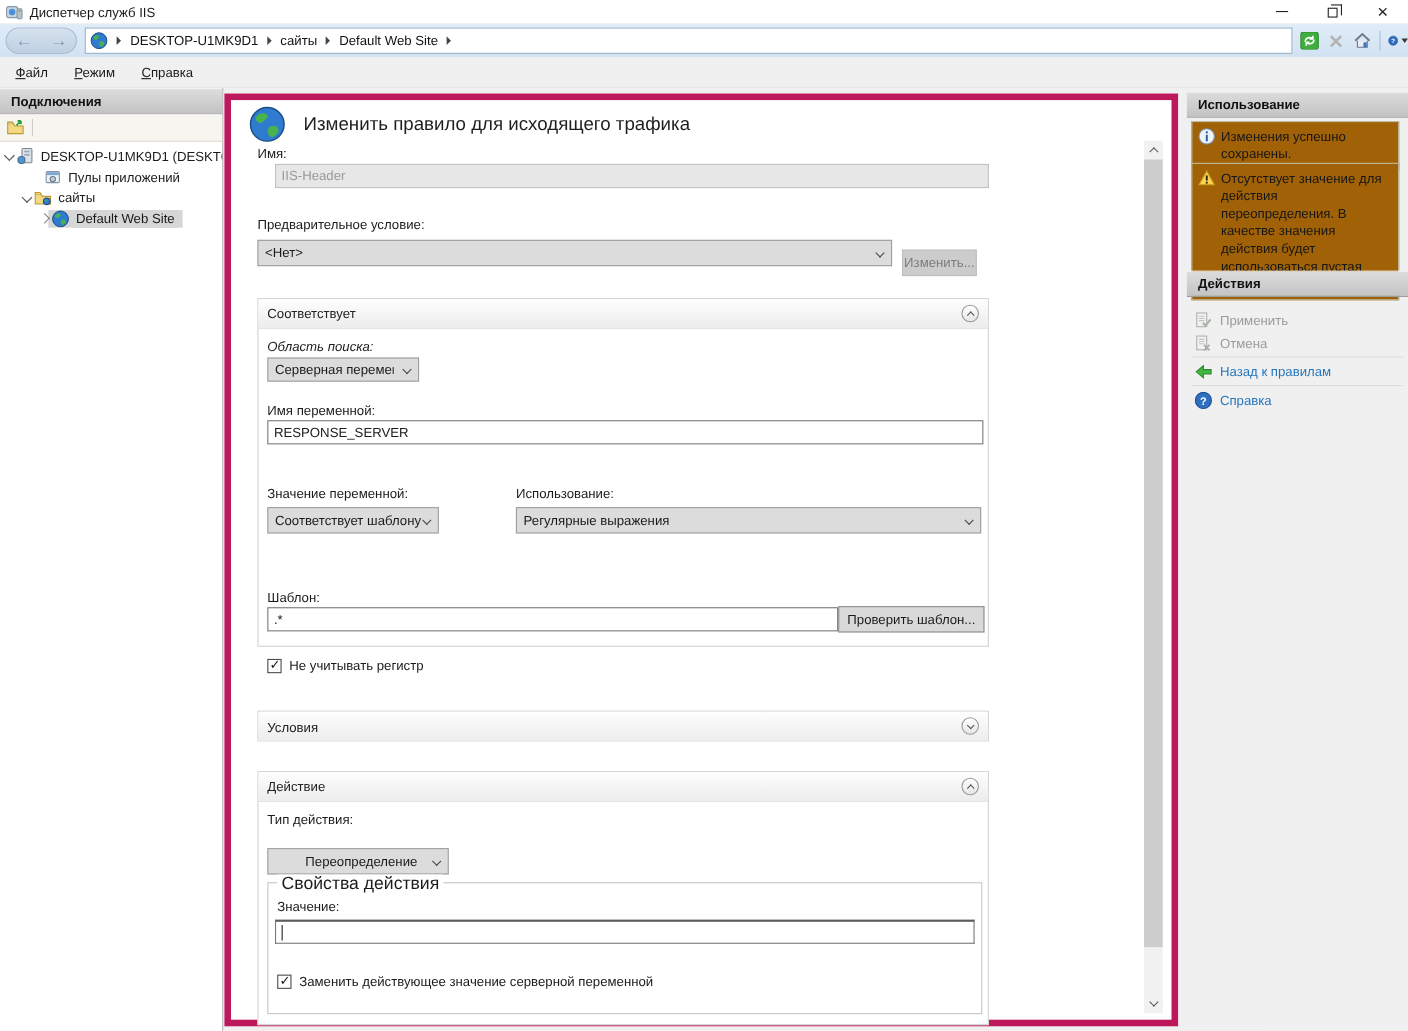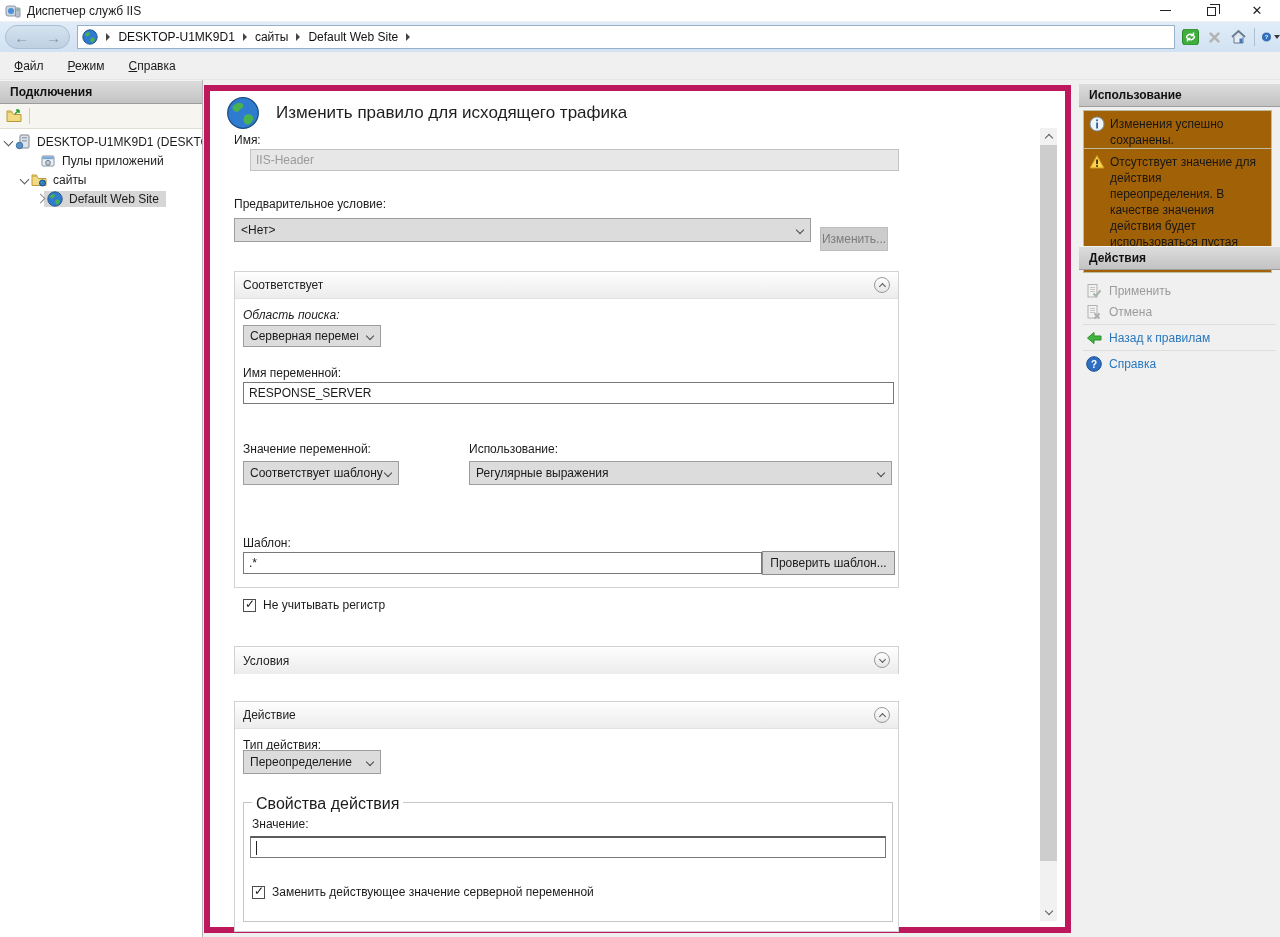--- a/index.html
+++ b/index.html
@@ -326,21 +326,21 @@
     </div>
 
     <div class="section" style="left:24px; top:610px; width:665px; height:231px;">
       <div class="section-header">
         <span>Действие</span>
         <div class="collapse-btn">
             <span class="chev up"></span>
           </div>
       </div>
       <div class="form-label" style="left:8px; top:36px;">Тип действия:</div>
-      <div class="combo" style="left:8px; top:48px; width:138px;">
+      <div class="combo" style="left:8px; top:69px; width:165px;justify-content:center;">
         <span>Переопределение</span>
         <span class="chev"></span>
       </div>
 
       <div class="groupbox" style="left:8px; top:100px; width:650px; height:120px;">
         <span class="legend">Свойства действия</span>
         <div class="form-label" style="left:8px; top:14px;">Значение:</div>
         <div class="textbox" style="left:6px; top:33px; width:636px; border-top:2px solid #5c5c5c;">
           <span class="caret-line"></span>
           <span></span>

